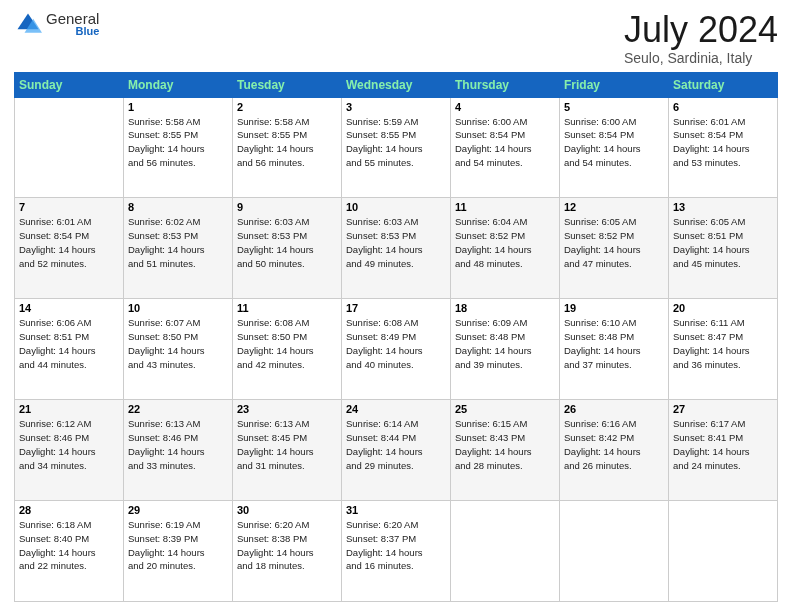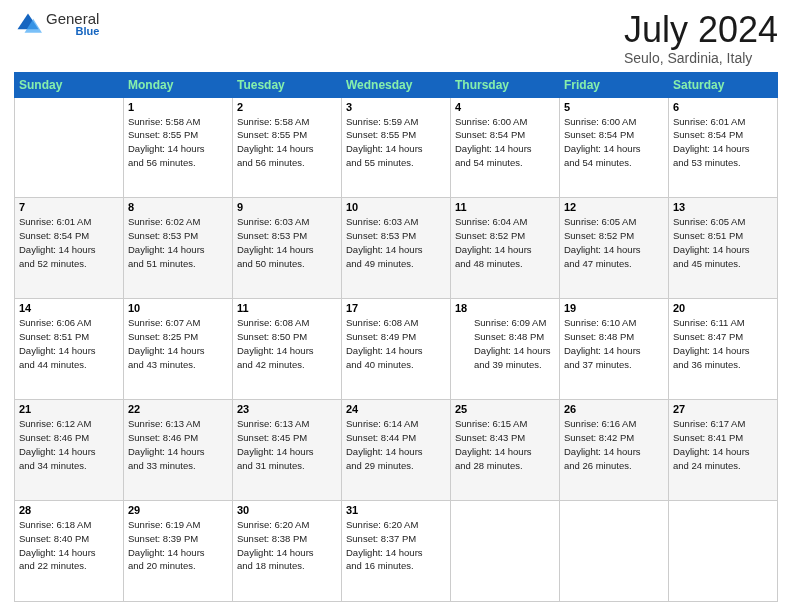--- a/index.html
+++ b/index.html
@@ -237,41 +237,41 @@
           <td>
             <span class="day-number">14</span>
             <div class="day-info" style="white-space: pre-line;">Sunrise: 6:06 AM
 Sunset: 8:51 PM
 Daylight: 14 hours
 and 44 minutes.</div>
           </td>
           <td>
             <span class="day-number">10</span>
             <div class="day-info" style="white-space: pre-line;">Sunrise: 6:07 AM
-Sunset: 8:25 PM
+Sunset: 8:50 PM
 Daylight: 14 hours
 and 43 minutes.</div>
           </td>
           <td>
             <span class="day-number">11</span>
             <div class="day-info" style="white-space: pre-line;">Sunrise: 6:08 AM
 Sunset: 8:50 PM
 Daylight: 14 hours
 and 42 minutes.</div>
           </td>
           <td>
             <span class="day-number">17</span>
             <div class="day-info" style="white-space: pre-line;">Sunrise: 6:08 AM
 Sunset: 8:49 PM
 Daylight: 14 hours
 and 40 minutes.</div>
           </td>
           <td>
             <span class="day-number">18</span>
-            <div class="day-info" style="white-space: pre-line; margin-left: 19px;">Sunrise: 6:09 AM
+            <div class="day-info" style="white-space: pre-line;">Sunrise: 6:09 AM
 Sunset: 8:48 PM
 Daylight: 14 hours
 and 39 minutes.</div>
           </td>
           <td>
             <span class="day-number">19</span>
             <div class="day-info" style="white-space: pre-line;">Sunrise: 6:10 AM
 Sunset: 8:48 PM
 Daylight: 14 hours
 and 37 minutes.</div>

